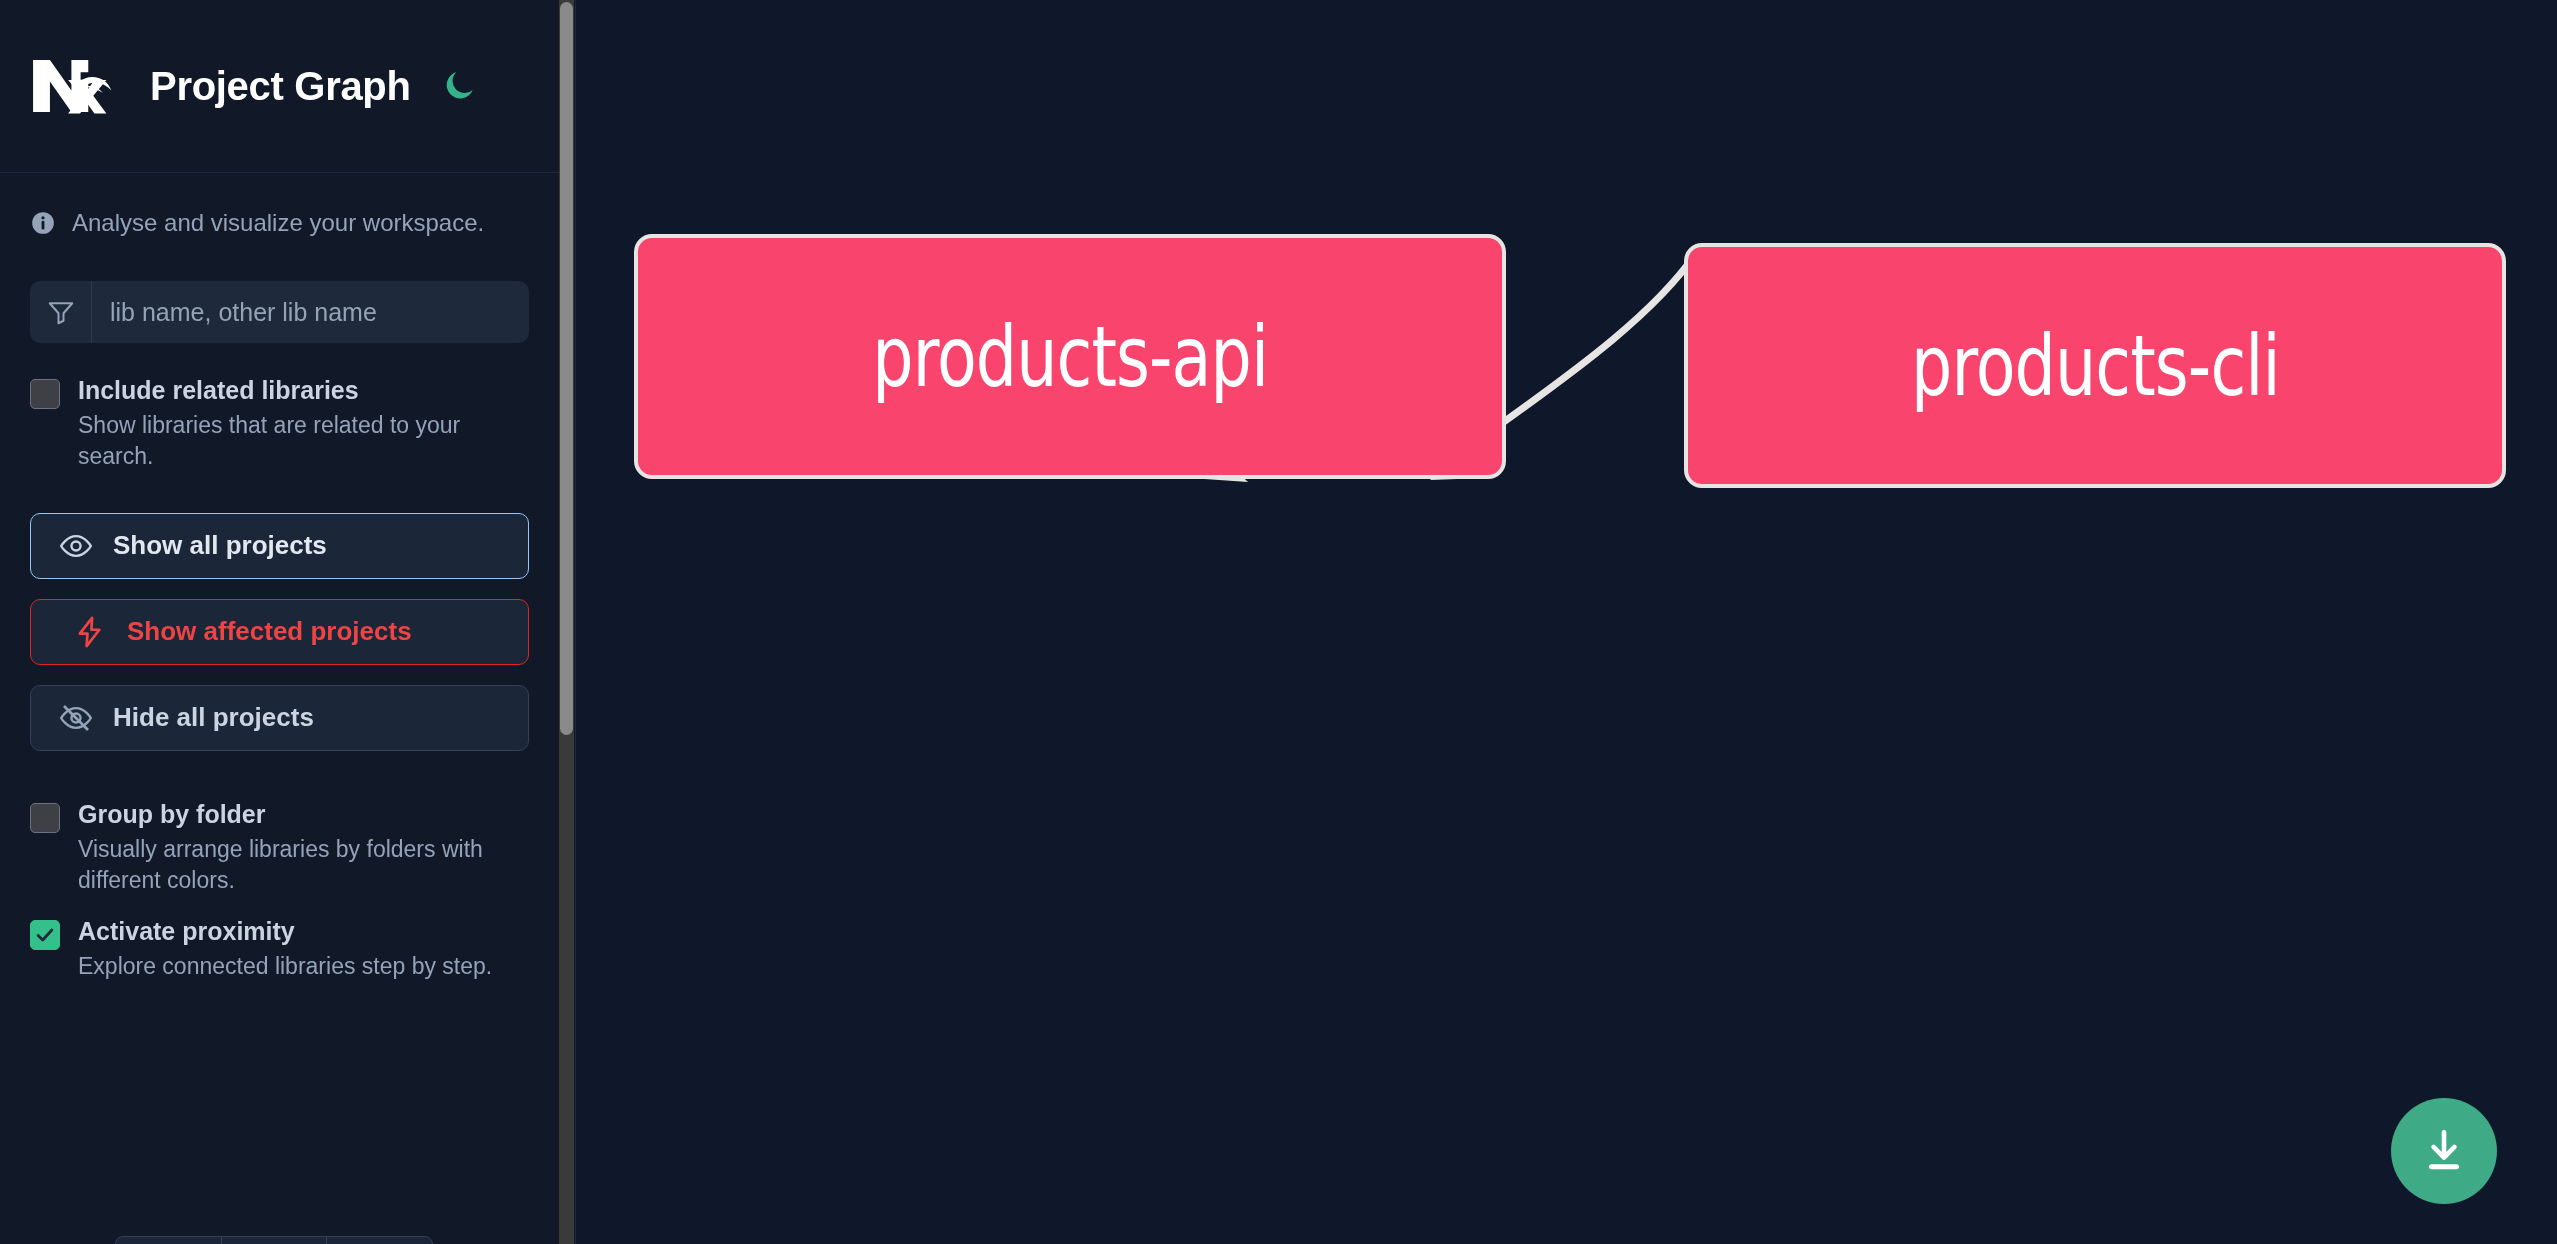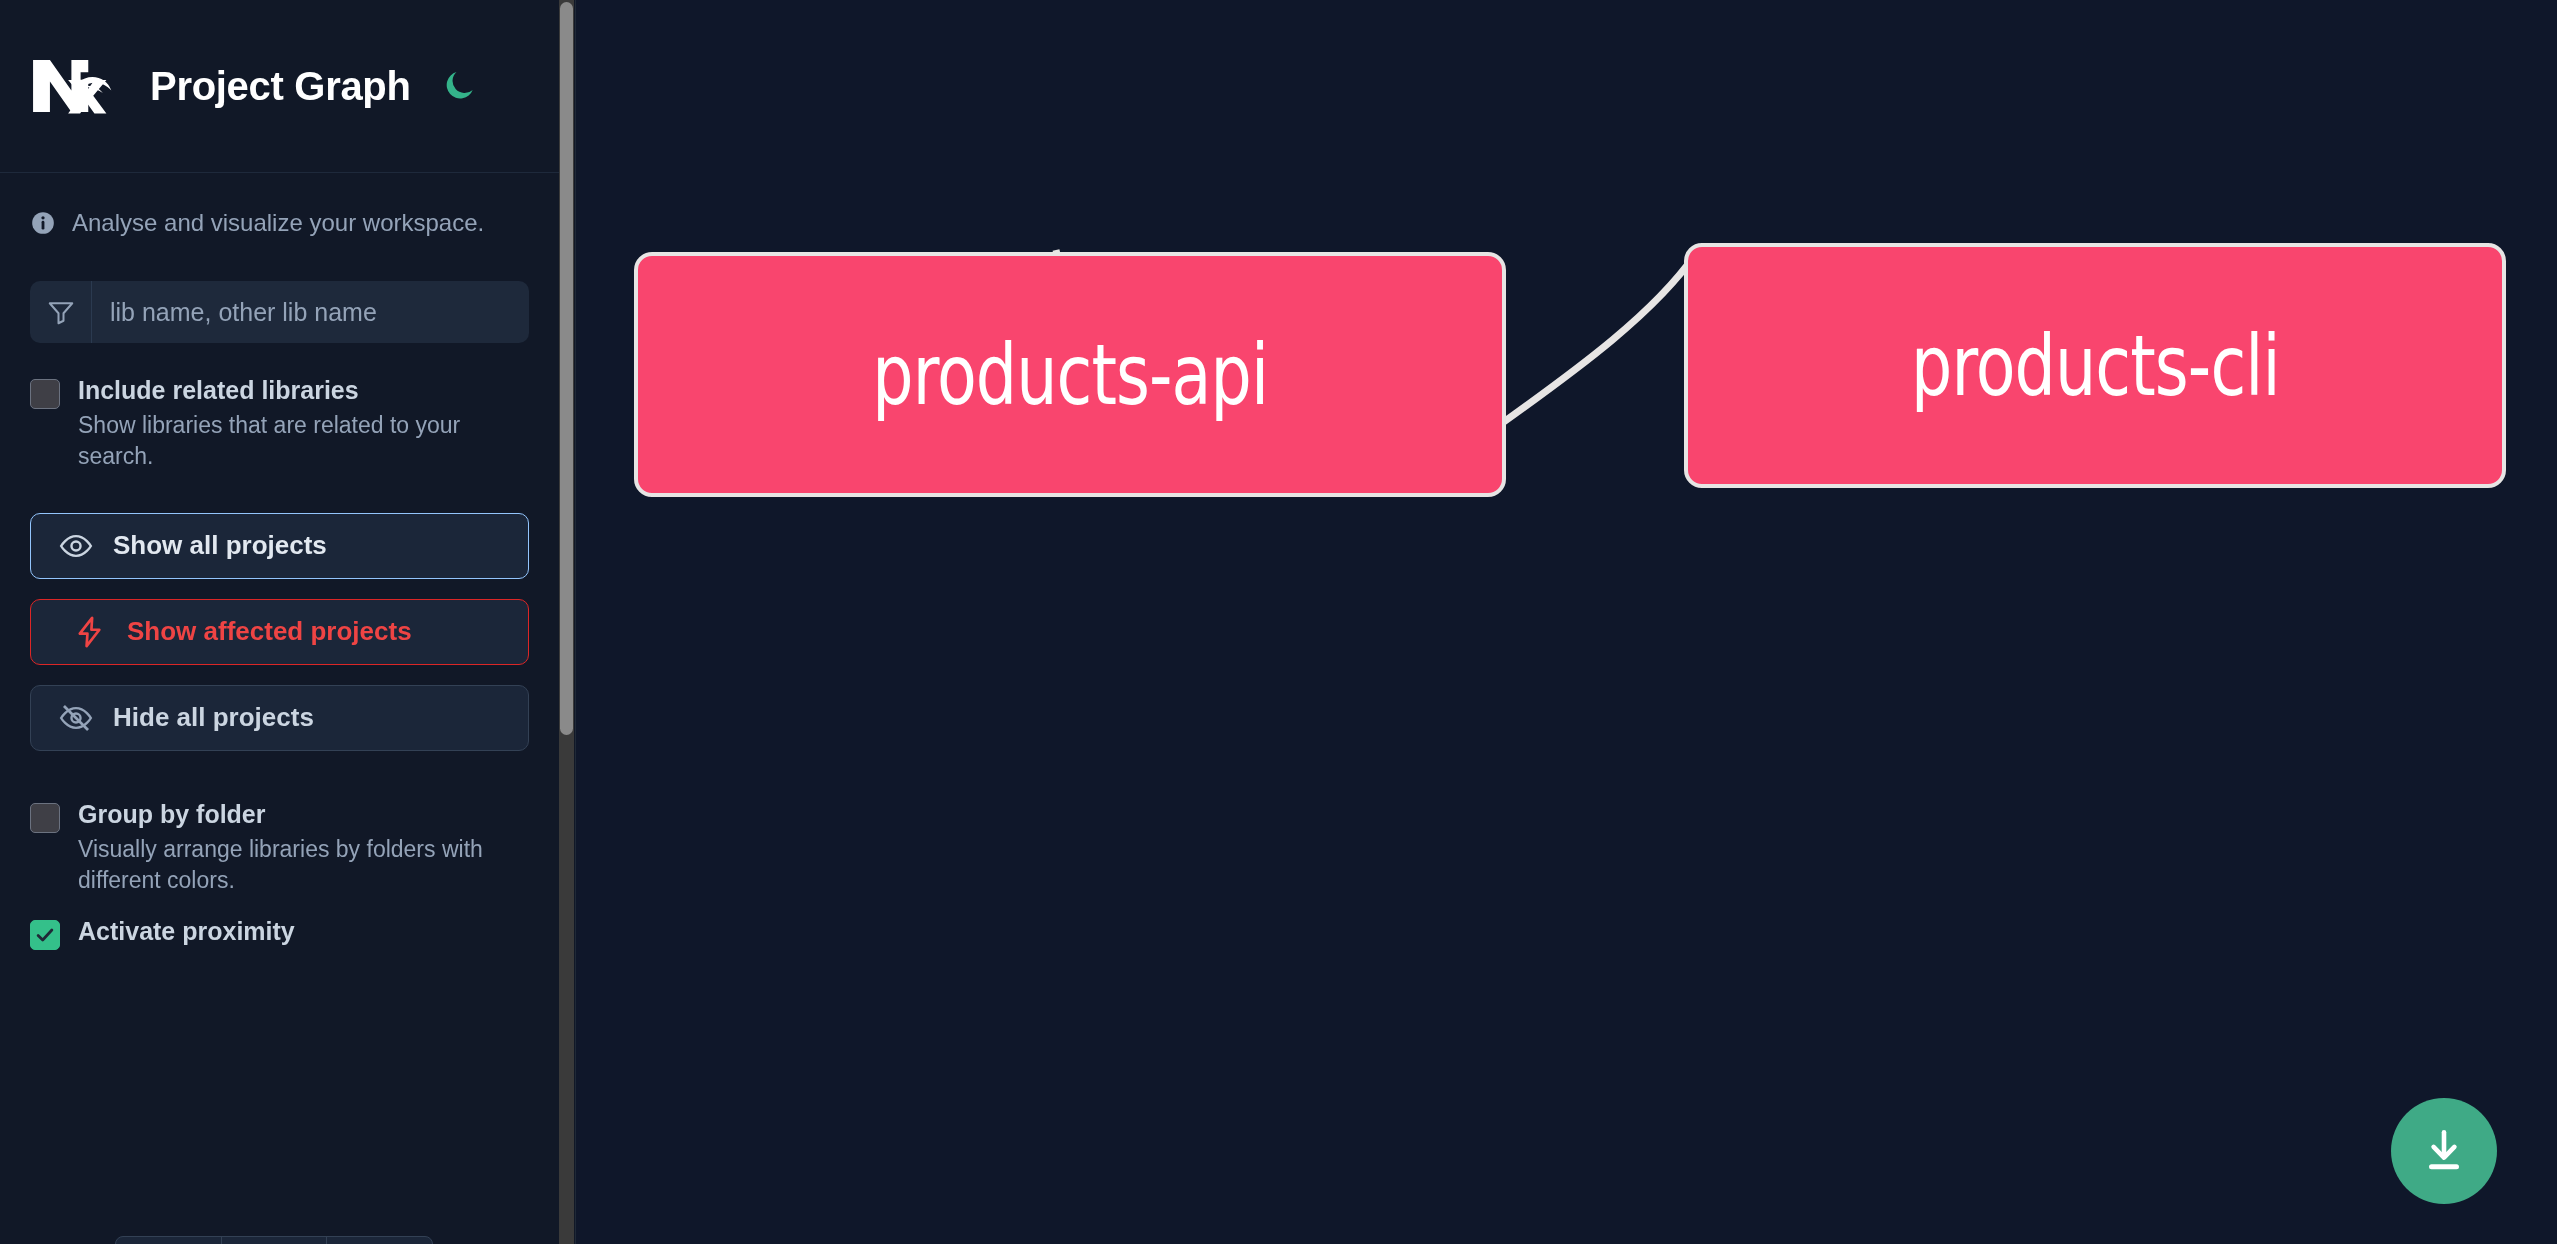--- a/index.html
+++ b/index.html
@@ -358,20 +358,21 @@
       </div>
 
       <div class="opt" style="margin-top:21px;">
         <div class="cbx on">
           <svg width="22" height="22" viewBox="0 0 24 24">
             <path d="M4.5 12.5 9.5 17.5 19.5 6.5" fill="none" stroke="#1f2937" stroke-width="3" stroke-linecap="round" stroke-linejoin="round"></path>
           </svg>
         </div>
         <div class="opt-body">
           <div class="opt-title">Activate proximity</div>
+          <div class="opt-desc">Explore connected libraries step by step.</div>
         </div>
       </div>
 
       <div class="seg-control">
         <div class="seg"></div>
         <div class="seg"></div>
         <div class="seg"></div>
       </div>
 
     </div>
@@ -385,21 +386,21 @@
 
     <svg class="edges" viewBox="0 0 1981 1244" preserveAspectRatio="none">
 
       <path d="M 480 250 C 500 340 560 420 640 462" fill="none" stroke="#e7e5e4" stroke-width="7"></path>
       <polygon points="628,440 672,482 614,478" fill="#e7e5e4"></polygon>
 
       <path d="M 1122 250 C 1070 330 940 410 876 460" fill="none" stroke="#e7e5e4" stroke-width="7"></path>
       <polygon points="898,438 854,480 908,478" fill="#e7e5e4"></polygon>
     </svg>
 
-    <div class="node" style="left:58px; top:252px; width:872px; height:245px;">
+    <div class="node" style="left:58px; top:234px; width:872px; height:245px;">
       <span class="node-label">products-api</span>
     </div>
 
     <div class="node" style="left:1108px; top:243px; width:822px; height:245px;">
       <span class="node-label">products-cli</span>
     </div>
 
 
     <button class="fab">
       <svg width="50" height="50" viewBox="0 0 24 24">

